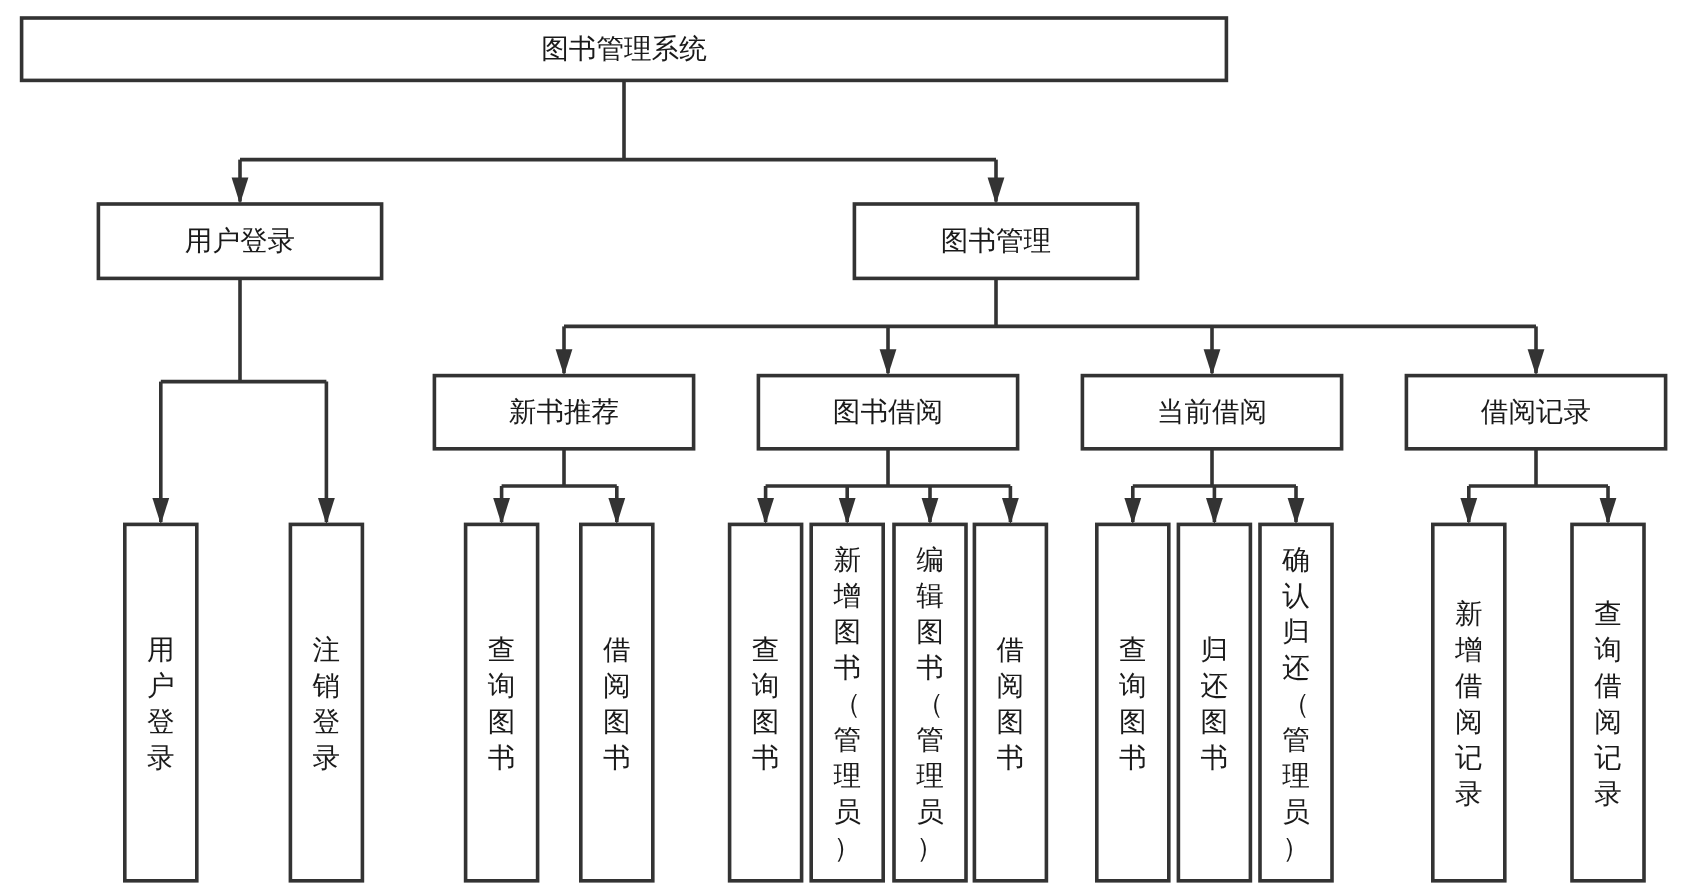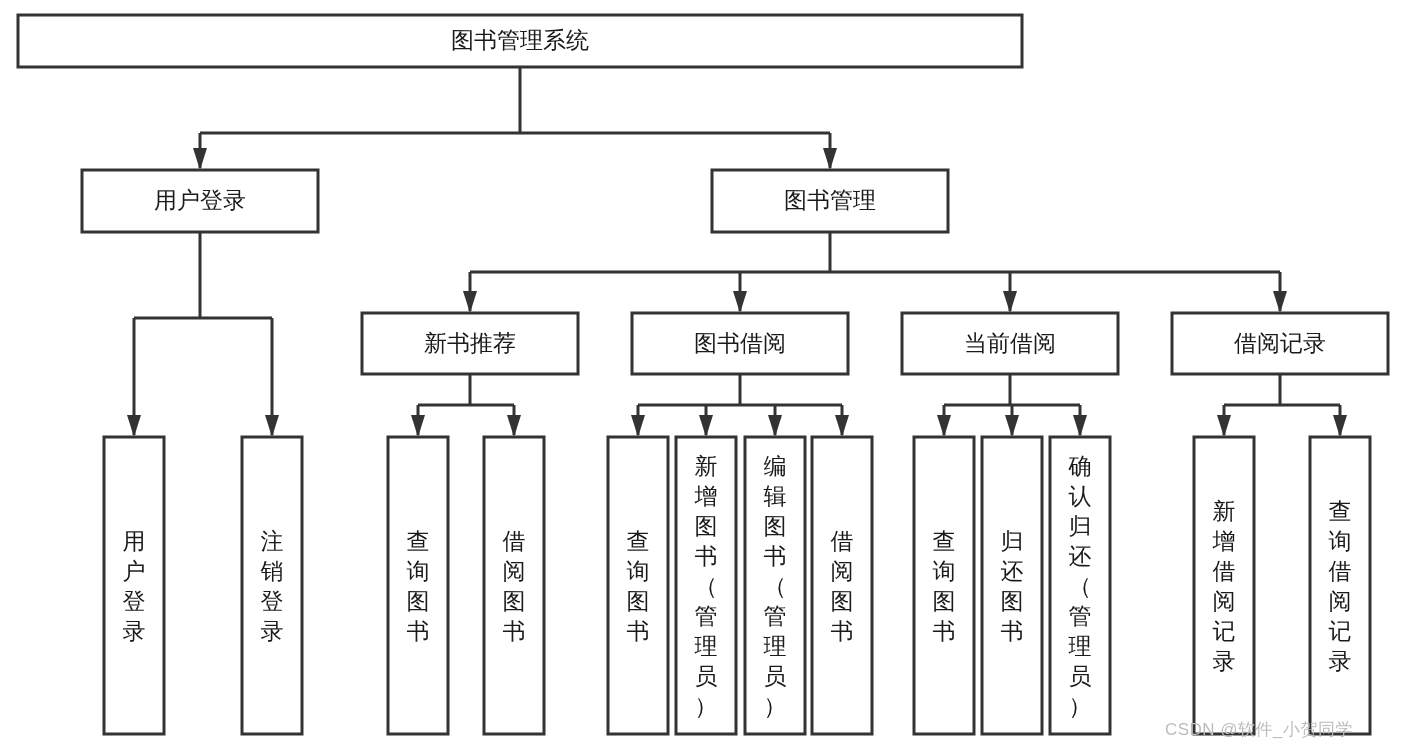--- a/index.html
+++ b/index.html
@@ -217,14 +217,13 @@
         <g>
           <rect x="1194" y="437" width="60" height="297" class="node-rect"></rect>
           <text x="1224" class="node-label-v"><tspan x="1224" y="518.9">新</tspan><tspan x="1224" y="548.9">增</tspan><tspan x="1224" y="578.9">借</tspan><tspan x="1224" y="608.9">阅</tspan><tspan x="1224" y="638.9">记</tspan><tspan x="1224" y="668.9">录</tspan></text>
         </g>
         <g>
           <rect x="1310" y="437" width="60" height="297" class="node-rect"></rect>
           <text x="1340" class="node-label-v"><tspan x="1340" y="518.9">查</tspan><tspan x="1340" y="548.9">询</tspan><tspan x="1340" y="578.9">借</tspan><tspan x="1340" y="608.9">阅</tspan><tspan x="1340" y="638.9">记</tspan><tspan x="1340" y="668.9">录</tspan></text>
         </g>
       </g>
   </svg>
-  <div class="watermark">CSDN @软件_小贺同学</div>
 </div>
 
 </body></html>

